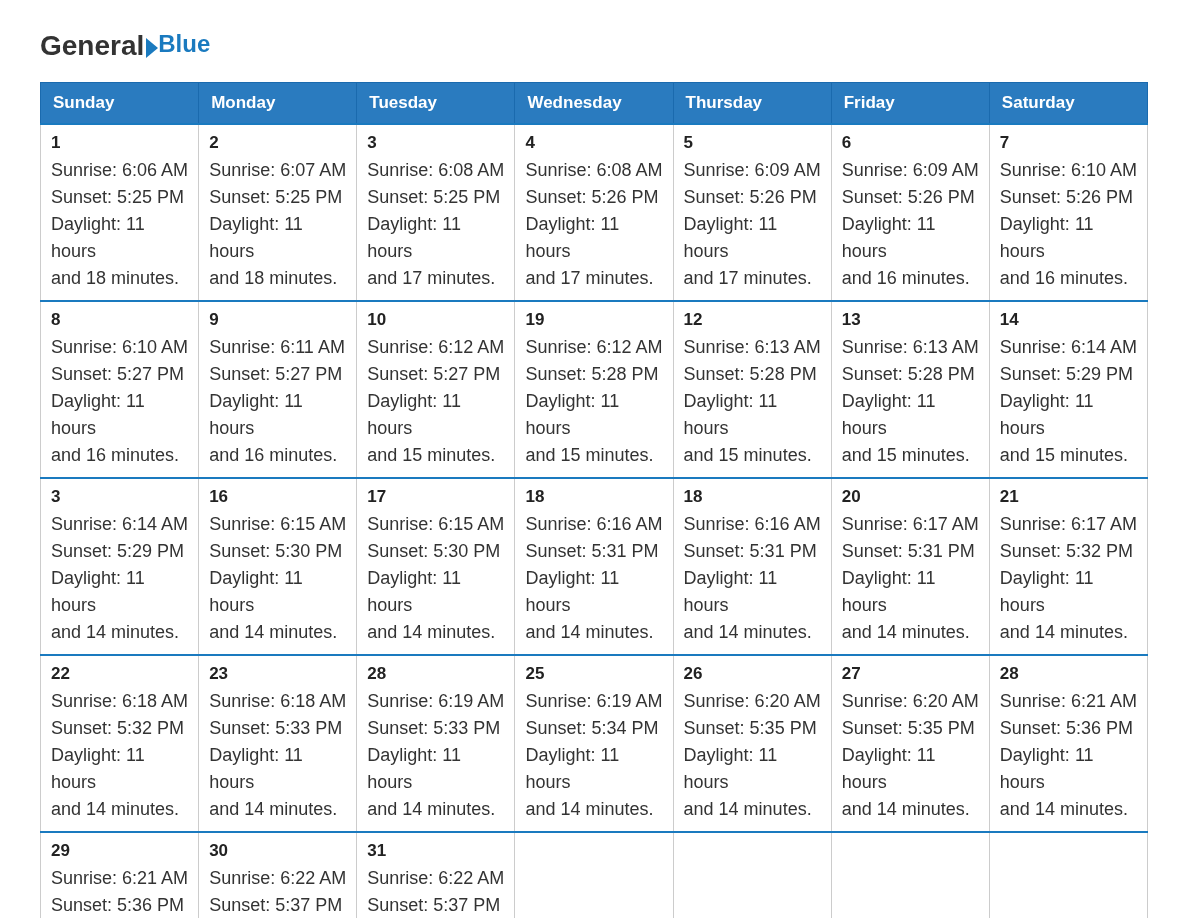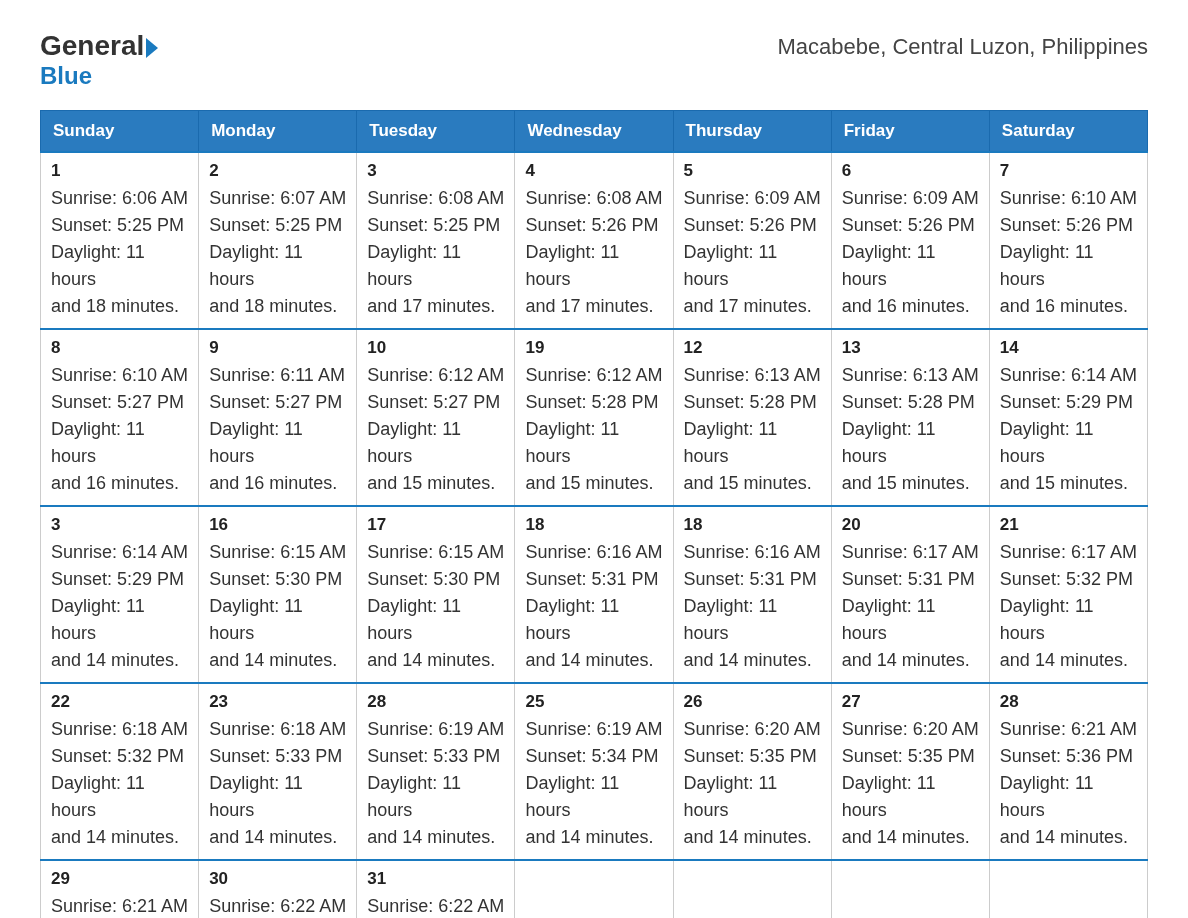--- a/index.html
+++ b/index.html
@@ -90,21 +90,21 @@
     }
     .calendar-table tbody tr:last-child {
       border-bottom: 4px solid #c2410c;
       margin-left: 32px;
     }
     .empty-cell {
       background: #fff;
     }
     .logo-container {
       display: flex;
-      flex-direction: column;
+      flex-direction: row;
       align-items: flex-start;
     }
     .logo-top {
       display: flex;
       align-items: center;
     }
     .logo-bottom {
       margin-left: 0;
     }
   </style>
@@ -115,21 +115,20 @@
   <div class="logo-container">
     <div class="logo-top">
       <span class="logo-text-general">General</span>
       <div class="logo-arrow"></div>
     </div>
     <div class="logo-bottom">
       <span class="logo-text-blue">Blue</span>
     </div>
   </div>
   <div class="title-block">
-    <div class="location">Macabebe, Central Luzon, Philippines</div>
   </div>
 </div>
 
 <table class="calendar-table">
   <thead>
     <tr>
     <th>Sunday</th>
         <th>Monday</th>
         <th>Tuesday</th>
         <th>Wednesday</th>

